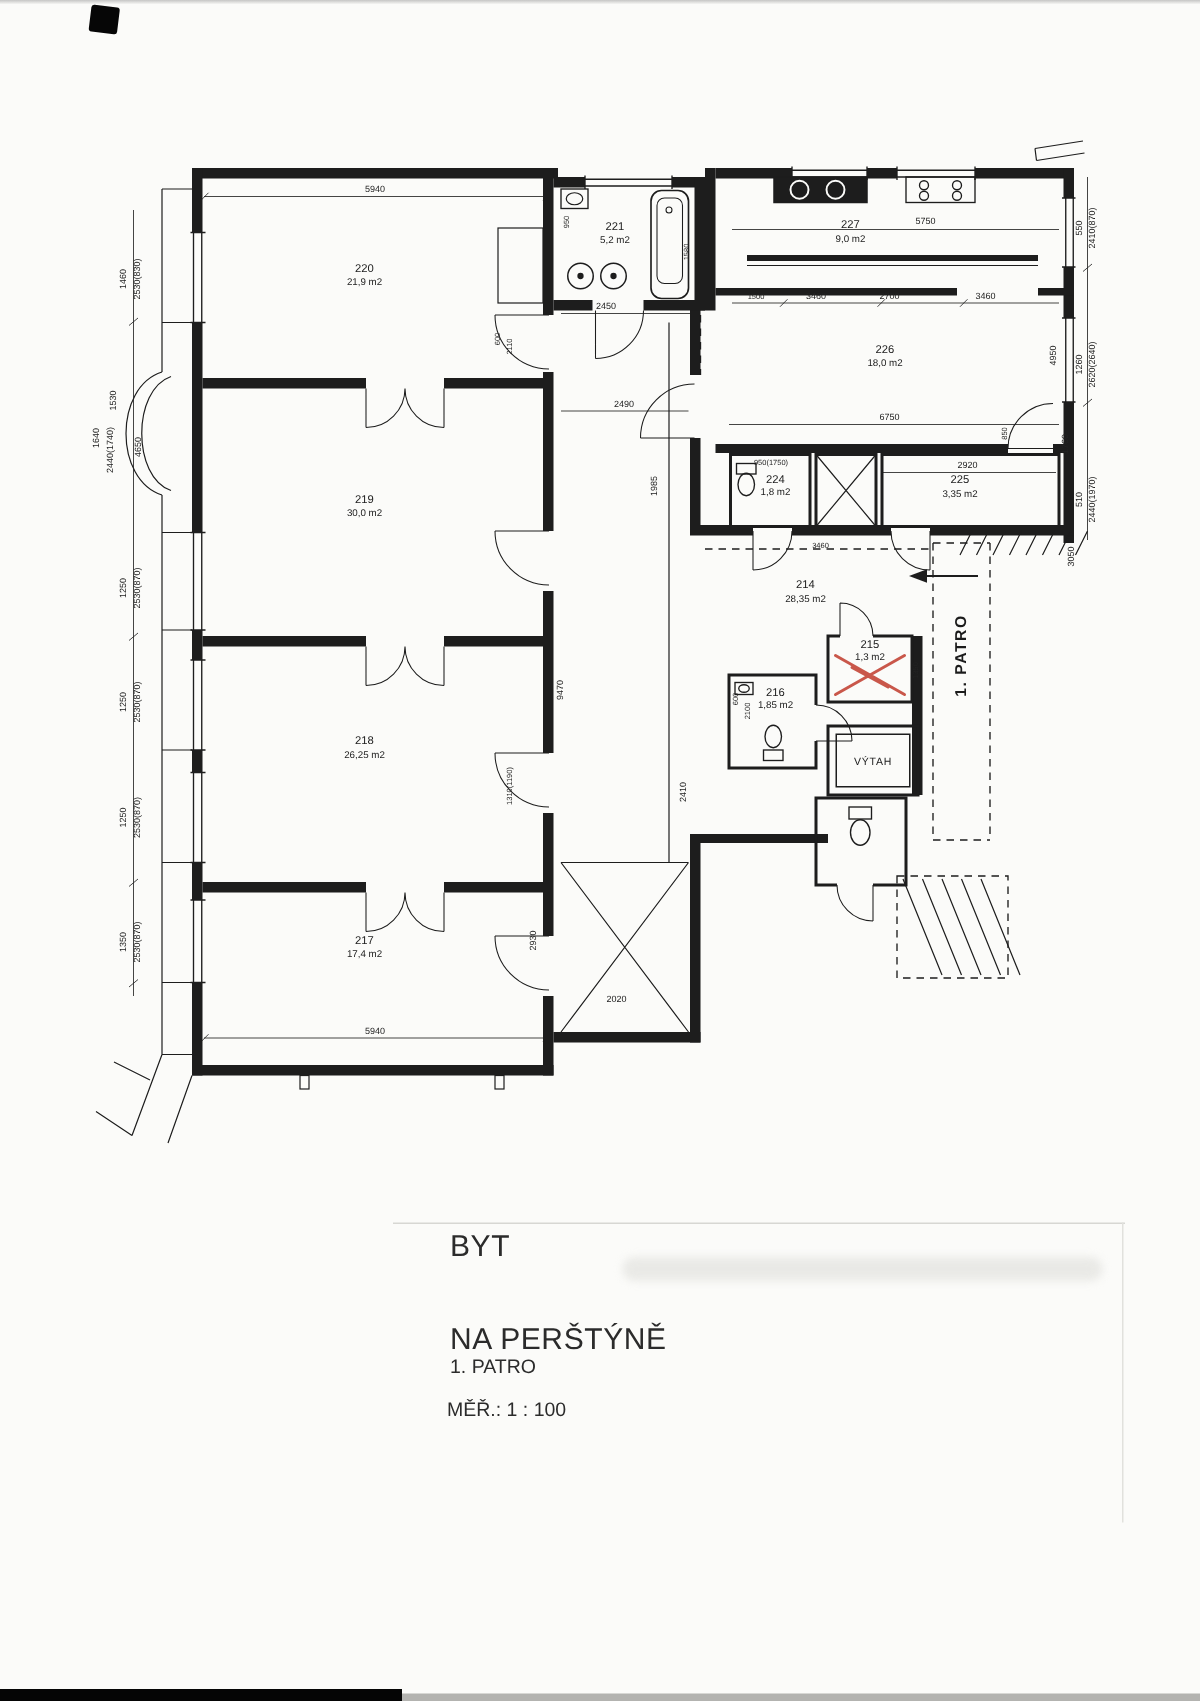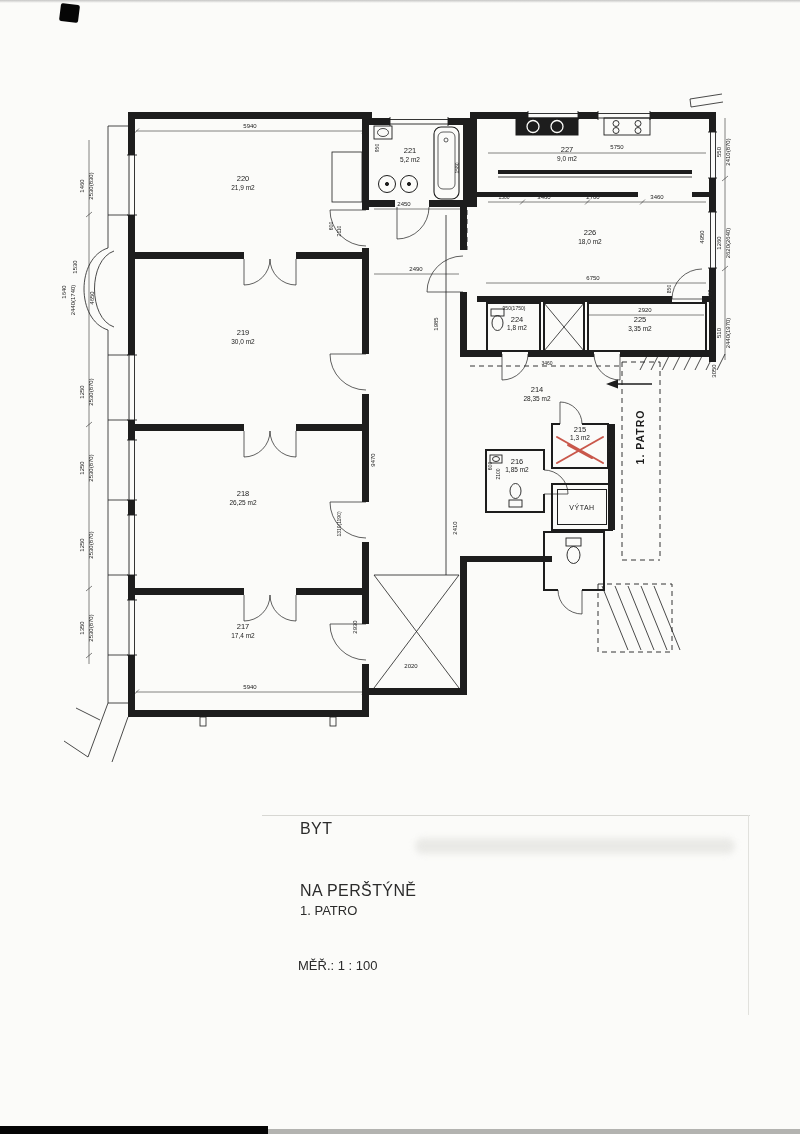--- a/index.html
+++ b/index.html
@@ -7,21 +7,21 @@
         font-family:"Liberation Sans",sans-serif;}
   svg{position:absolute;left:0;top:0;}
   svg text{font-family:"Liberation Sans",sans-serif;text-anchor:middle;fill:#1b1b1b;}
   .dim{font-size:6px;fill:#232323;}
   .dims{font-size:5px;fill:#232323;}
   .rn{font-size:7.5px;}
   .ra{font-size:6.5px;}
   .lift{font-size:7px;letter-spacing:.5px;}
   .patro{font-size:10.5px;font-weight:bold;letter-spacing:1px;}
   .tb{position:absolute;color:#2b2b2b;}
-  .tb-big{font-size:16px;letter-spacing:.4px;}
+  .tb-big{font-size:20px;letter-spacing:.4px;}
   .tb-small{font-size:13px;}
   .artifact{position:absolute;}
 </style>
 </head>
 <body>
 
 <div class="page">
 
   <div class="artifact" style="left:60px;top:4px;width:19px;height:18px;background:#060606;transform:rotate(7deg);border-radius:2px;"></div>
   <div class="artifact" style="left:0;top:0;width:800px;height:3px;background:linear-gradient(#9a9a9a,rgba(255,255,255,0));opacity:.55;"></div>
@@ -300,15 +300,15 @@
       <text class="dims" x="500" y="474" transform="rotate(-90 500 474)">2100</text>
       <text class="dims" x="379" y="148" transform="rotate(-90 379 148)">950</text>
       <text class="dims" x="459" y="168" transform="rotate(-90 459 168)">1580</text>
       <text class="dims" x="612" y="447" transform="rotate(-90 612 447)">1350</text>
     </g>
   </svg>
 
   <div class="tb tb-big" style="left:300px;top:820px;">BYT</div>
   <div class="tb tb-big" style="left:300px;top:882px;">NA PERŠTÝNĚ</div>
   <div class="tb tb-small" style="left:300px;top:903px;">1. PATRO</div>
-  <div class="tb tb-small" style="left:298px;top:958px;">MĚŘ.:  1 : 100</div>
+  <div class="tb tb-small" style="left:298px;top:932px;">MĚŘ.:  1 : 100</div>
 
 </div>
 
 </body></html>

